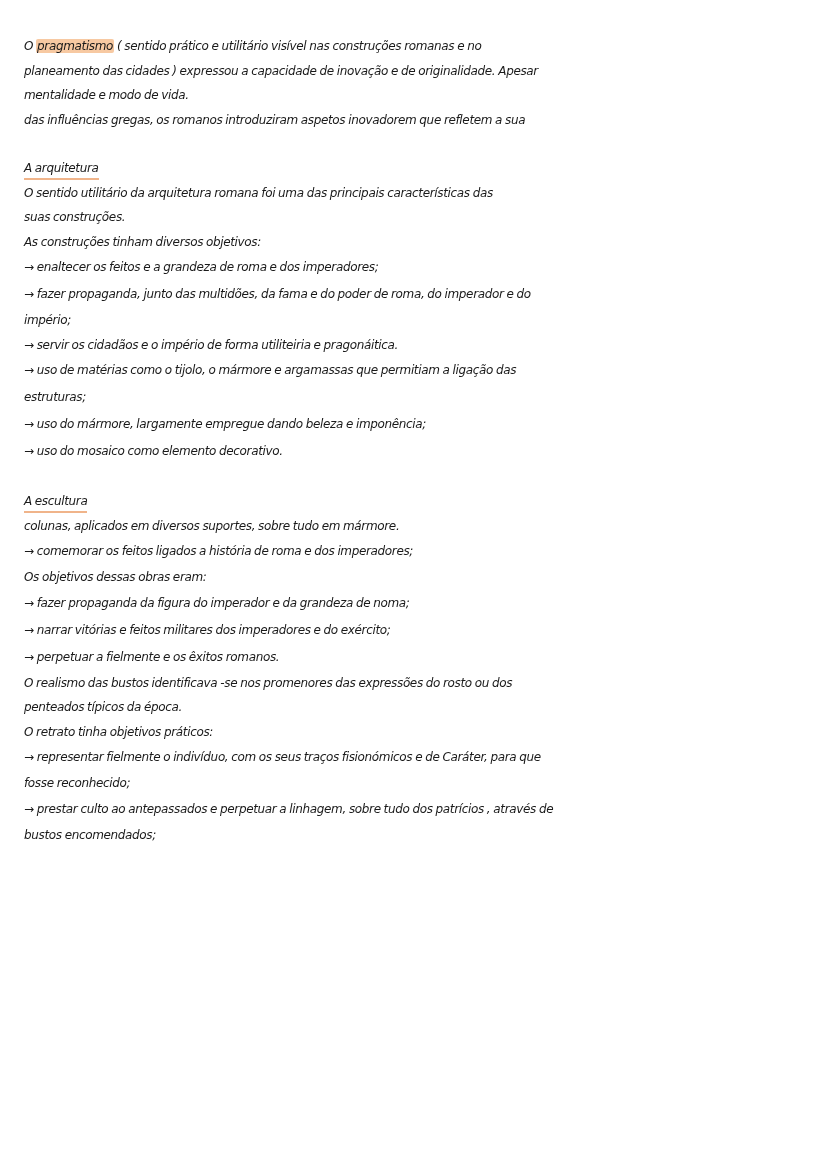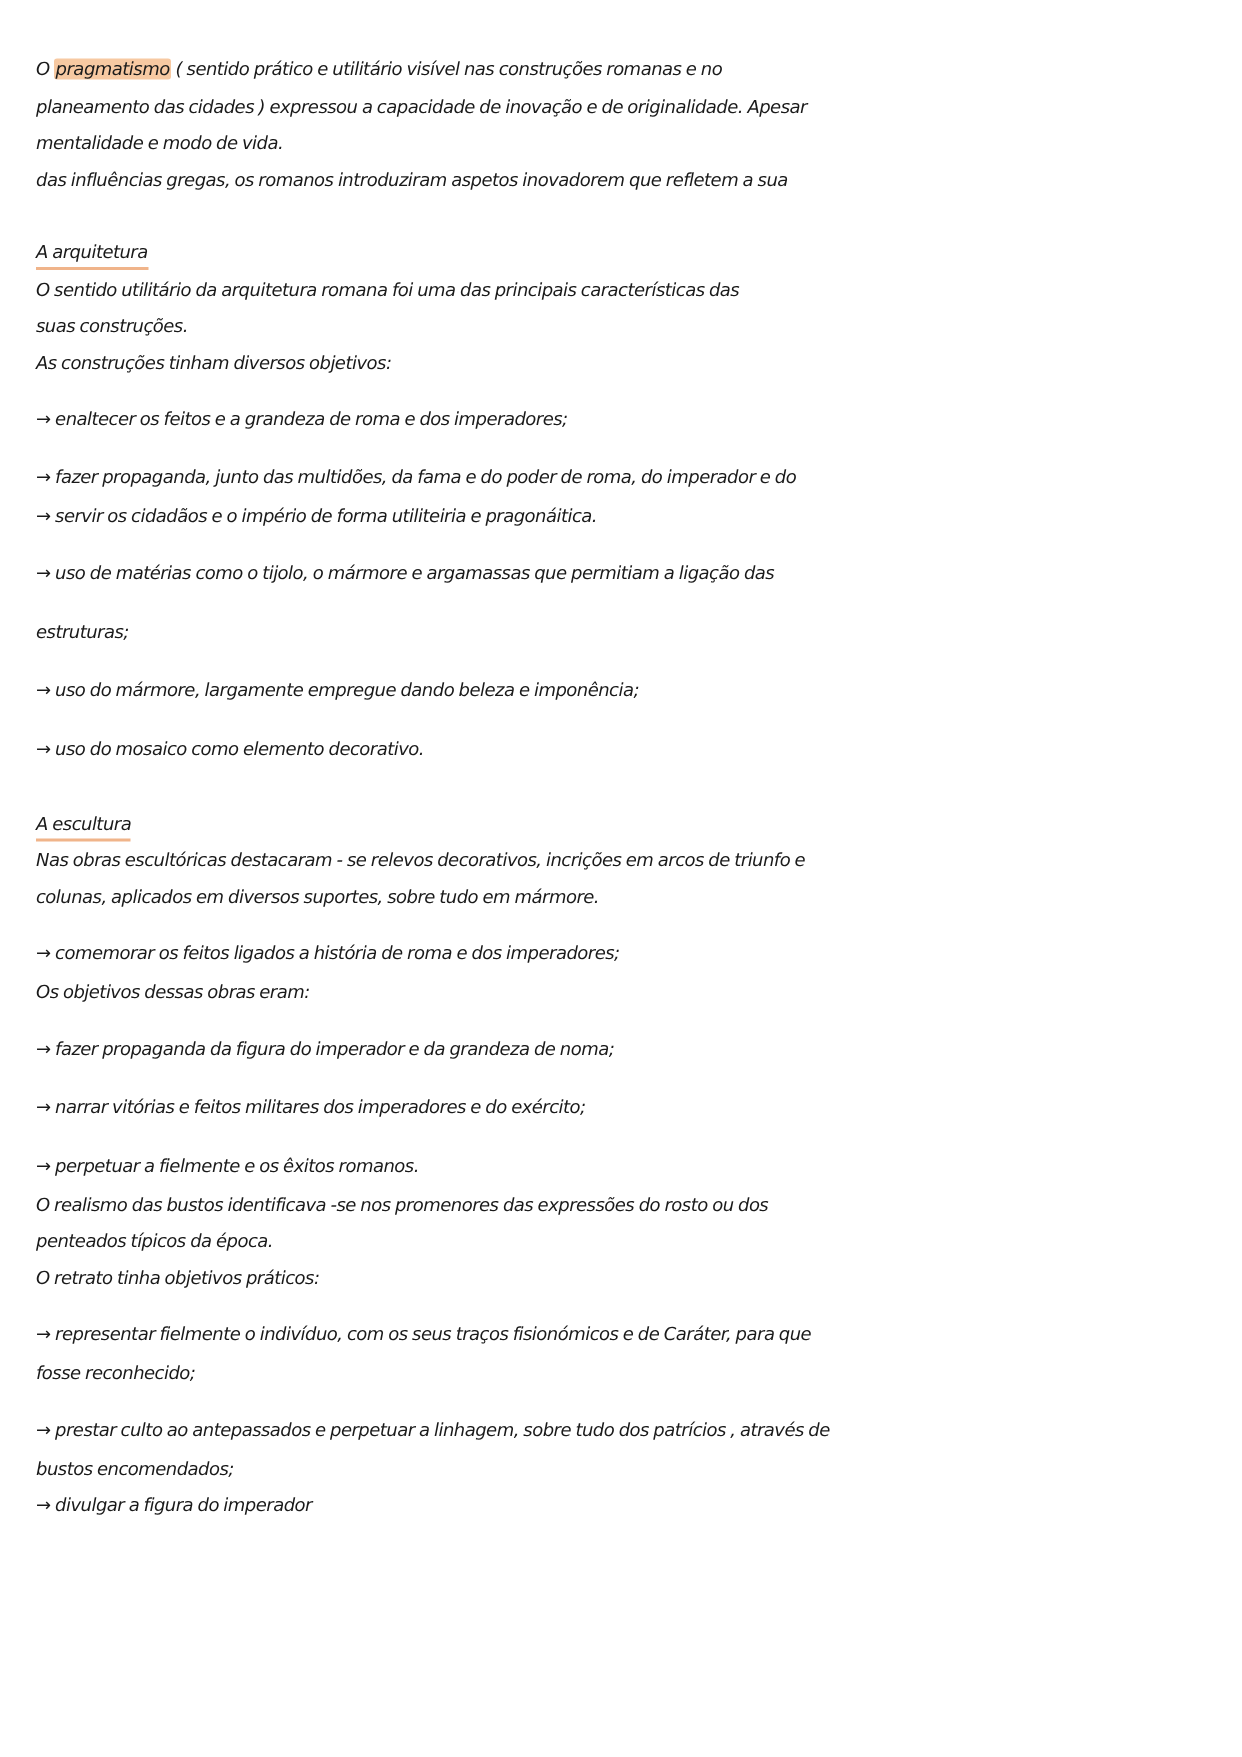--- a/index.html
+++ b/index.html
@@ -23,21 +23,21 @@
       font-size: 12px;
       font-style: italic;
       letter-spacing: -0.35px;
       word-spacing: -0.5px;
     }
     .line {
       height: 24.5px;
       line-height: 24.5px;
       white-space: nowrap;
     }
-    .bullet-line { height: 27px; line-height: 27px; margin-top: 12px; }
+    .bullet-line { height: 27px; line-height: 27px; }
     .blank { height: 24px; }
     .hl {
       background: #f7c9a2;
       border-radius: 2px;
       padding: 0 1px;
     }
     .heading {
       display: inline-block;
       border-bottom: 2px solid #f0b48a;
       line-height: 20px;
@@ -59,45 +59,44 @@
   <div class="blank"></div>
 
   <div>
     <div class="line"><span class="heading">A arquitetura</span></div>
     <div class="line">O sentido utilitário da arquitetura romana foi uma das principais características das</div>
     <div class="line">suas construções.</div>
     <div class="line">As construções tinham diversos objetivos:</div>
 
     <div class="line bullet-line"><span class="arrow">→</span><span>enaltecer os feitos e a grandeza de roma e dos imperadores;</span></div>
     <div class="line bullet-line"><span class="arrow">→</span><span>fazer propaganda, junto das multidões, da fama e do poder de roma, do imperador e do</span></div>
+    <div class="line">império;</div>
     <div class="line"><span class="arrow">→</span><span>servir os cidadãos e o império de forma utiliteiria e pragonáitica.</span></div>
 
     <div class="line bullet-line"><span class="arrow">→</span><span>uso de matérias como o tijolo, o mármore e argamassas que permitiam a ligação das</span></div>
     <div class="line bullet-line">estruturas;</div>
     <div class="line bullet-line"><span class="arrow">→</span><span>uso do mármore, largamente empregue dando beleza e imponência;</span></div>
     <div class="line bullet-line"><span class="arrow">→</span><span>uso do mosaico como elemento decorativo.</span></div>
   </div>
 
   <div class="blank"></div>
 
   <div>
     <div class="line"><span class="heading">A escultura</span></div>
-    <div class="line">Nas obras escultóricas destacaram - se relevos decorativos, incrições em arcos de triunfo e</div>
     <div class="line">colunas, aplicados em diversos suportes, sobre tudo em mármore.</div>
     <div class="line bullet-line"><span class="arrow">→</span><span>comemorar os feitos ligados a história de roma e dos imperadores;</span></div>
 
     <div class="line">Os objetivos dessas obras eram:</div>
     <div class="line bullet-line"><span class="arrow">→</span><span>fazer propaganda da figura do imperador e da grandeza de noma;</span></div>
     <div class="line bullet-line"><span class="arrow">→</span><span>narrar vitórias e feitos militares dos imperadores e do exército;</span></div>
     <div class="line bullet-line"><span class="arrow">→</span><span>perpetuar a fielmente e os êxitos romanos.</span></div>
 
     <div class="line">O realismo das bustos identificava -se nos promenores das expressões do rosto ou dos</div>
     <div class="line">penteados típicos da época.</div>
     <div class="line">O retrato tinha objetivos práticos:</div>
 
     <div class="line bullet-line"><span class="arrow">→</span><span>representar fielmente o indivíduo, com os seus traços fisionómicos e de Caráter, para que</span></div>
     <div class="line">fosse reconhecido;</div>
     <div class="line bullet-line"><span class="arrow">→</span><span>prestar culto ao antepassados e perpetuar a linhagem, sobre tudo dos patrícios , através de</span></div>
     <div class="line">bustos encomendados;</div>
-    <div class="line"><span class="arrow">→</span><span>divulgar a figura do imperador</span></div>
   </div>
 
 </div>
 
 </body></html>

